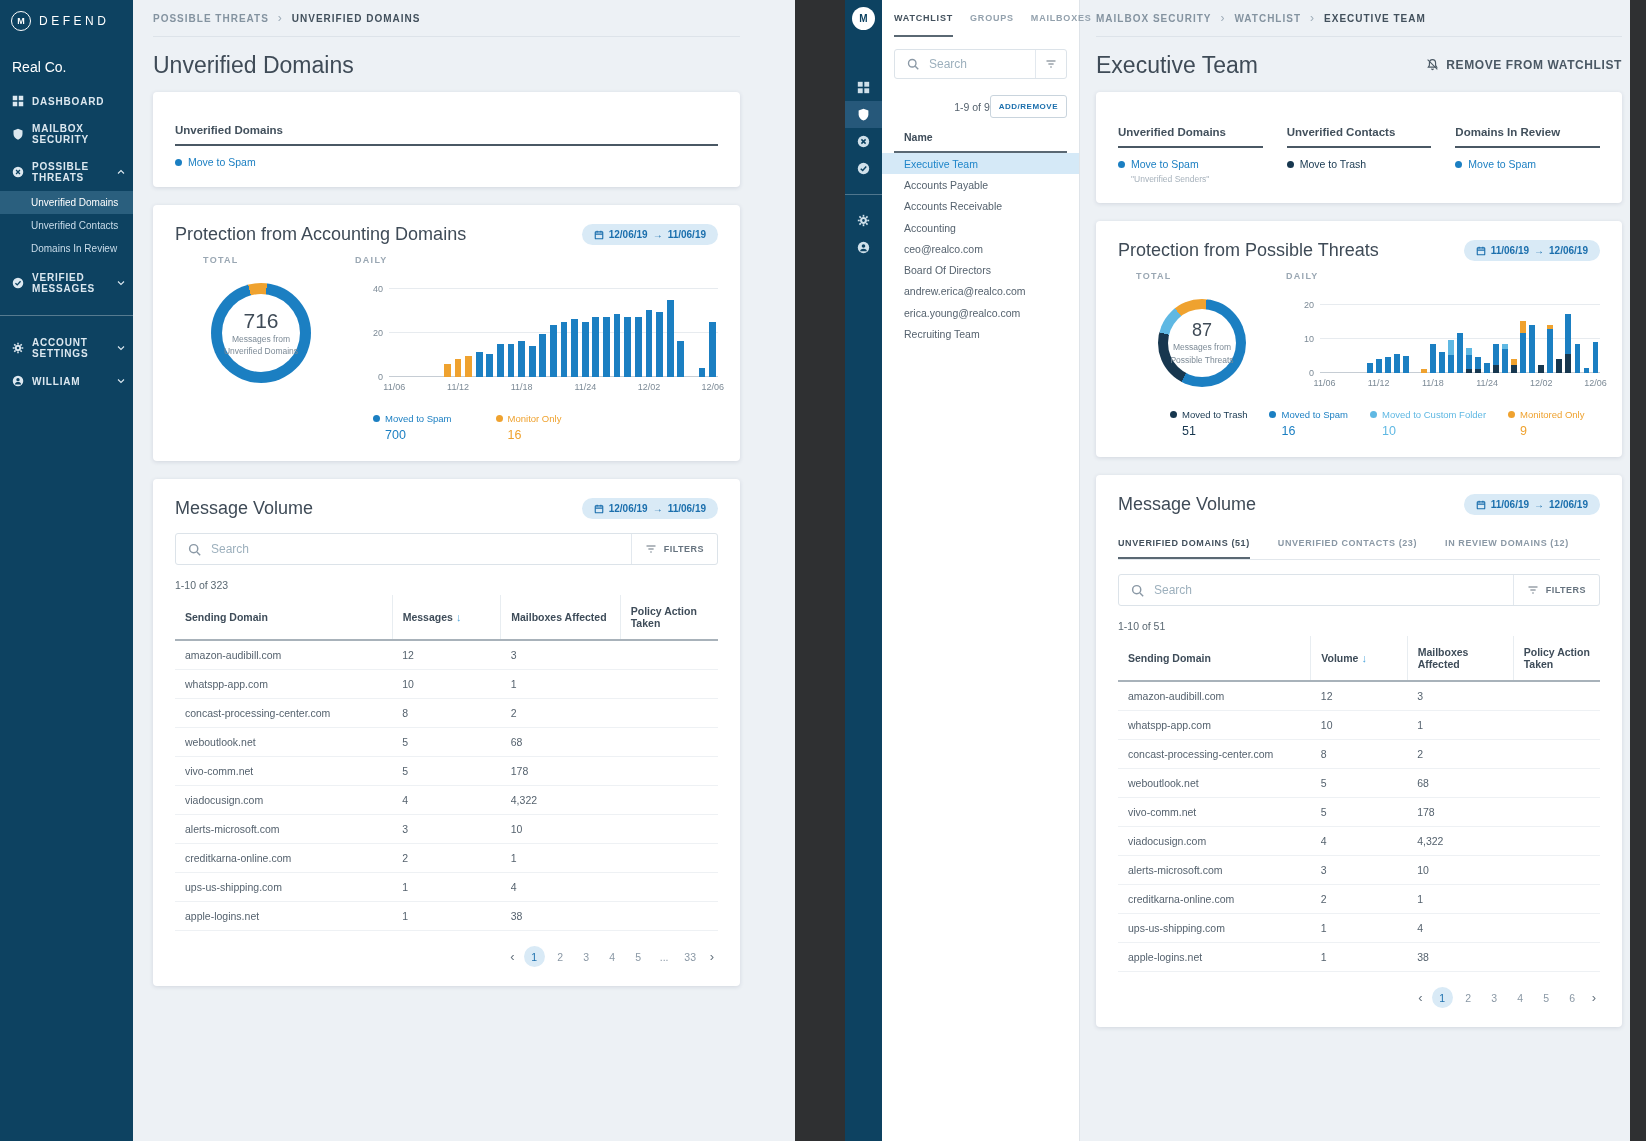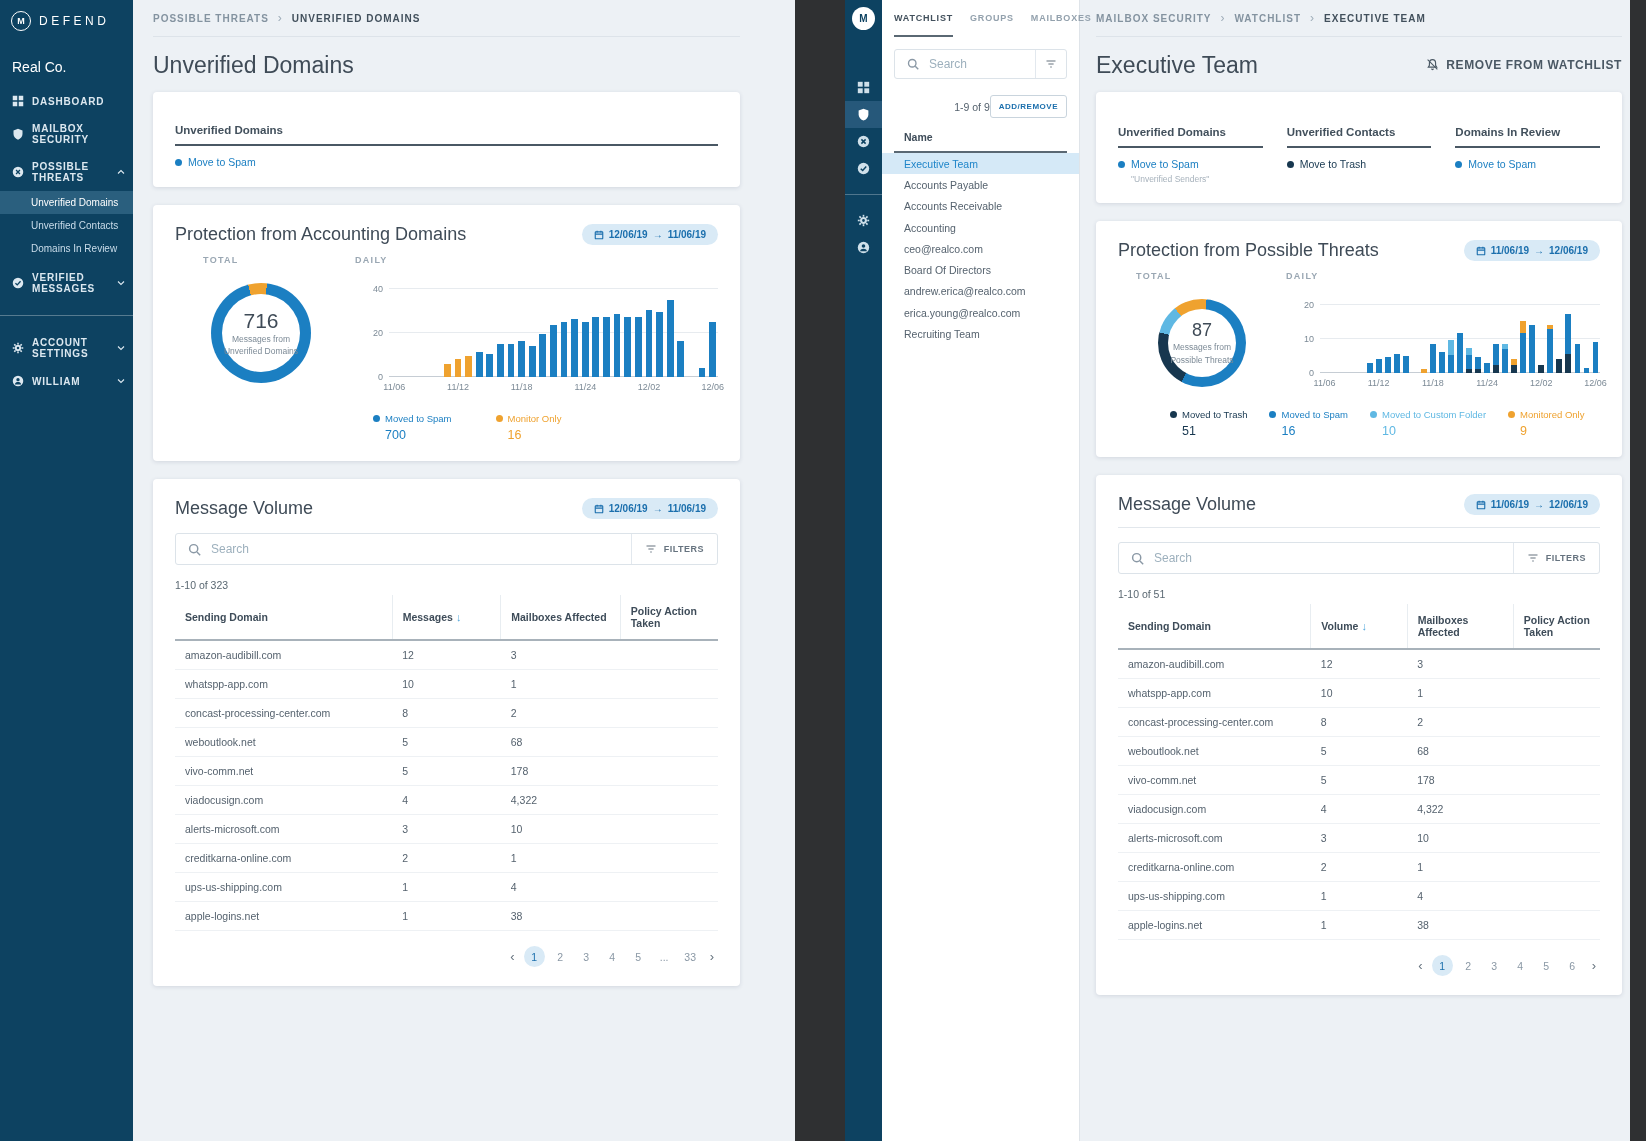--- a/index.html
+++ b/index.html
@@ -910,20 +910,25 @@
             <svg width="10" height="10" viewBox="0 0 16 16" fill="none" stroke="currentColor" stroke-width="1.8">
                 <rect x="2" y="3" width="12" height="11" rx="1"></rect>
                 <path d="M5 1 V4 M11 1 V4 M2 6.5 H14"></path>
               </svg>
             <span>11/06/19</span>
             <span>→</span>
             <span>12/06/19</span>
           </div>
         </div>
         <div class="mv-tabs">
+          <div class="mv-row">
+              <div class="mv-tab act">UNVERIFIED DOMAINS (51)</div>
+              <div class="mv-tab">UNVERIFIED CONTACTS (23)</div>
+              <div class="mv-tab">IN REVIEW DOMAINS (12)</div>
+            </div>
         </div>
         <div class="searchbox">
           <span class="sicon">
               <svg width="13" height="13" viewBox="0 0 16 16" fill="none" stroke="currentColor" stroke-width="1.8">
                 <circle cx="7" cy="7" r="5"></circle>
                 <path d="M11 11 L15 15"></path>
               </svg>
             </span>
           <input placeholder="Search" style="">
           <div class="filters">

